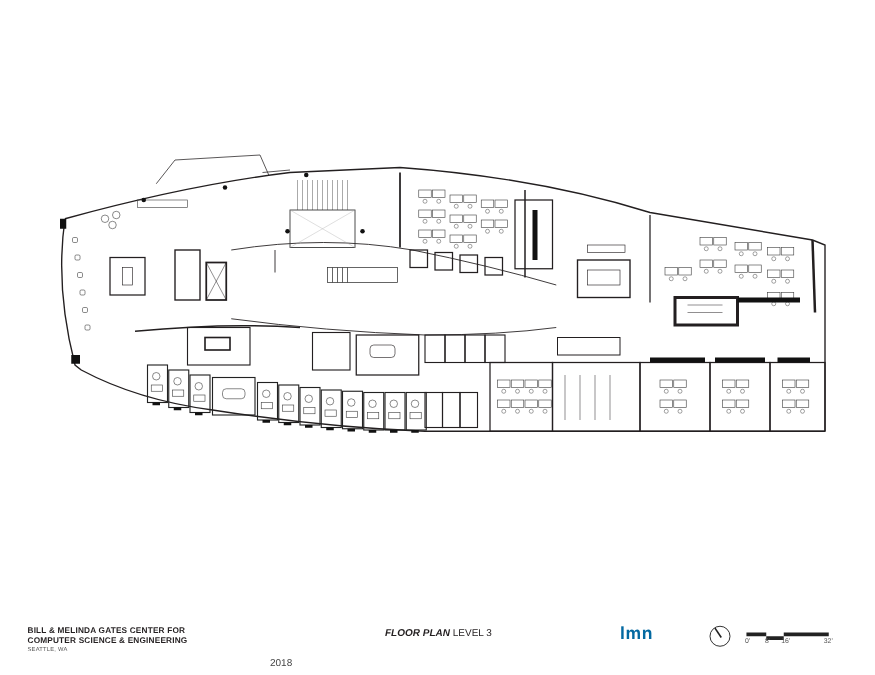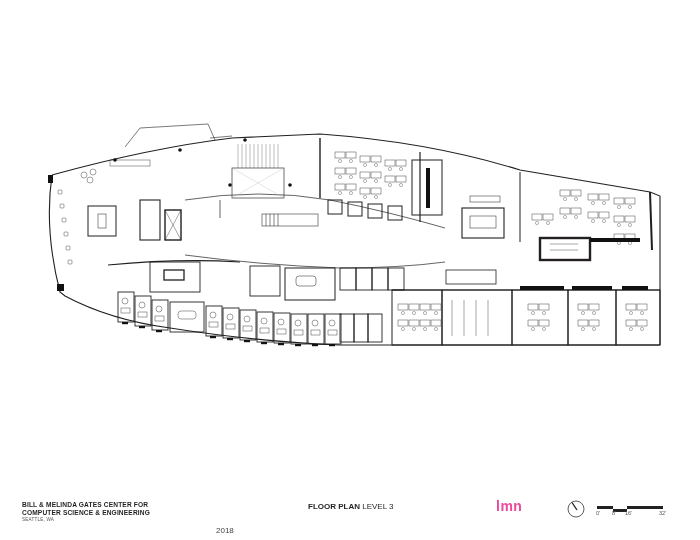--- a/index.html
+++ b/index.html
@@ -3,22 +3,22 @@
 <meta charset="utf-8">
 <style>
   html, body { margin:0; padding:0; background:#ffffff; }
   body { width:700px; height:540px; position:relative; overflow:hidden; font-family:"Liberation Sans", sans-serif; color:#231f20; }
   #plan { position:absolute; left:0; top:0; width:700px; height:490px; }
   .title-block { position:absolute; left:22px; top:501px; }
   .tb-line { font-size:6.6px; font-weight:bold; letter-spacing:0.15px; line-height:7.6px; }
   .tb-sub { font-size:4.6px; color:#555; margin-top:1px; letter-spacing:0.2px; }
   .year { position:absolute; left:216px; top:502px; font-size:8px; color:#444;margin-top:24px; }
   .sheet { position:absolute; left:308px; top:502px; font-size:8px; }
-  .sheet b { font-weight:bold; }
-  .logo { position:absolute; left:496px; top:498px; font-size:14px; font-weight:bold; letter-spacing:0.5px; color:#ec4899; }
+  .sheet b { font-weight:bold;font-style:italic; }
+  .logo { position:absolute; left:496px; top:498px; font-size:14px; font-weight:bold; letter-spacing:0.5px; color:#0369a1; }
   .north { position:absolute; left:566px; top:499px; }
   .scalebar { position:absolute; left:597px; top:500px; width:110px; height:30px; }
   .scale-lbl { position:absolute; top:510px; font-size:5.5px; color:#555; }
 </style>
 </head>
 <body>
 
 <svg id="plan" viewBox="0 0 700 490" xmlns="http://www.w3.org/2000/svg">
   <defs>
     <g id="chair">

